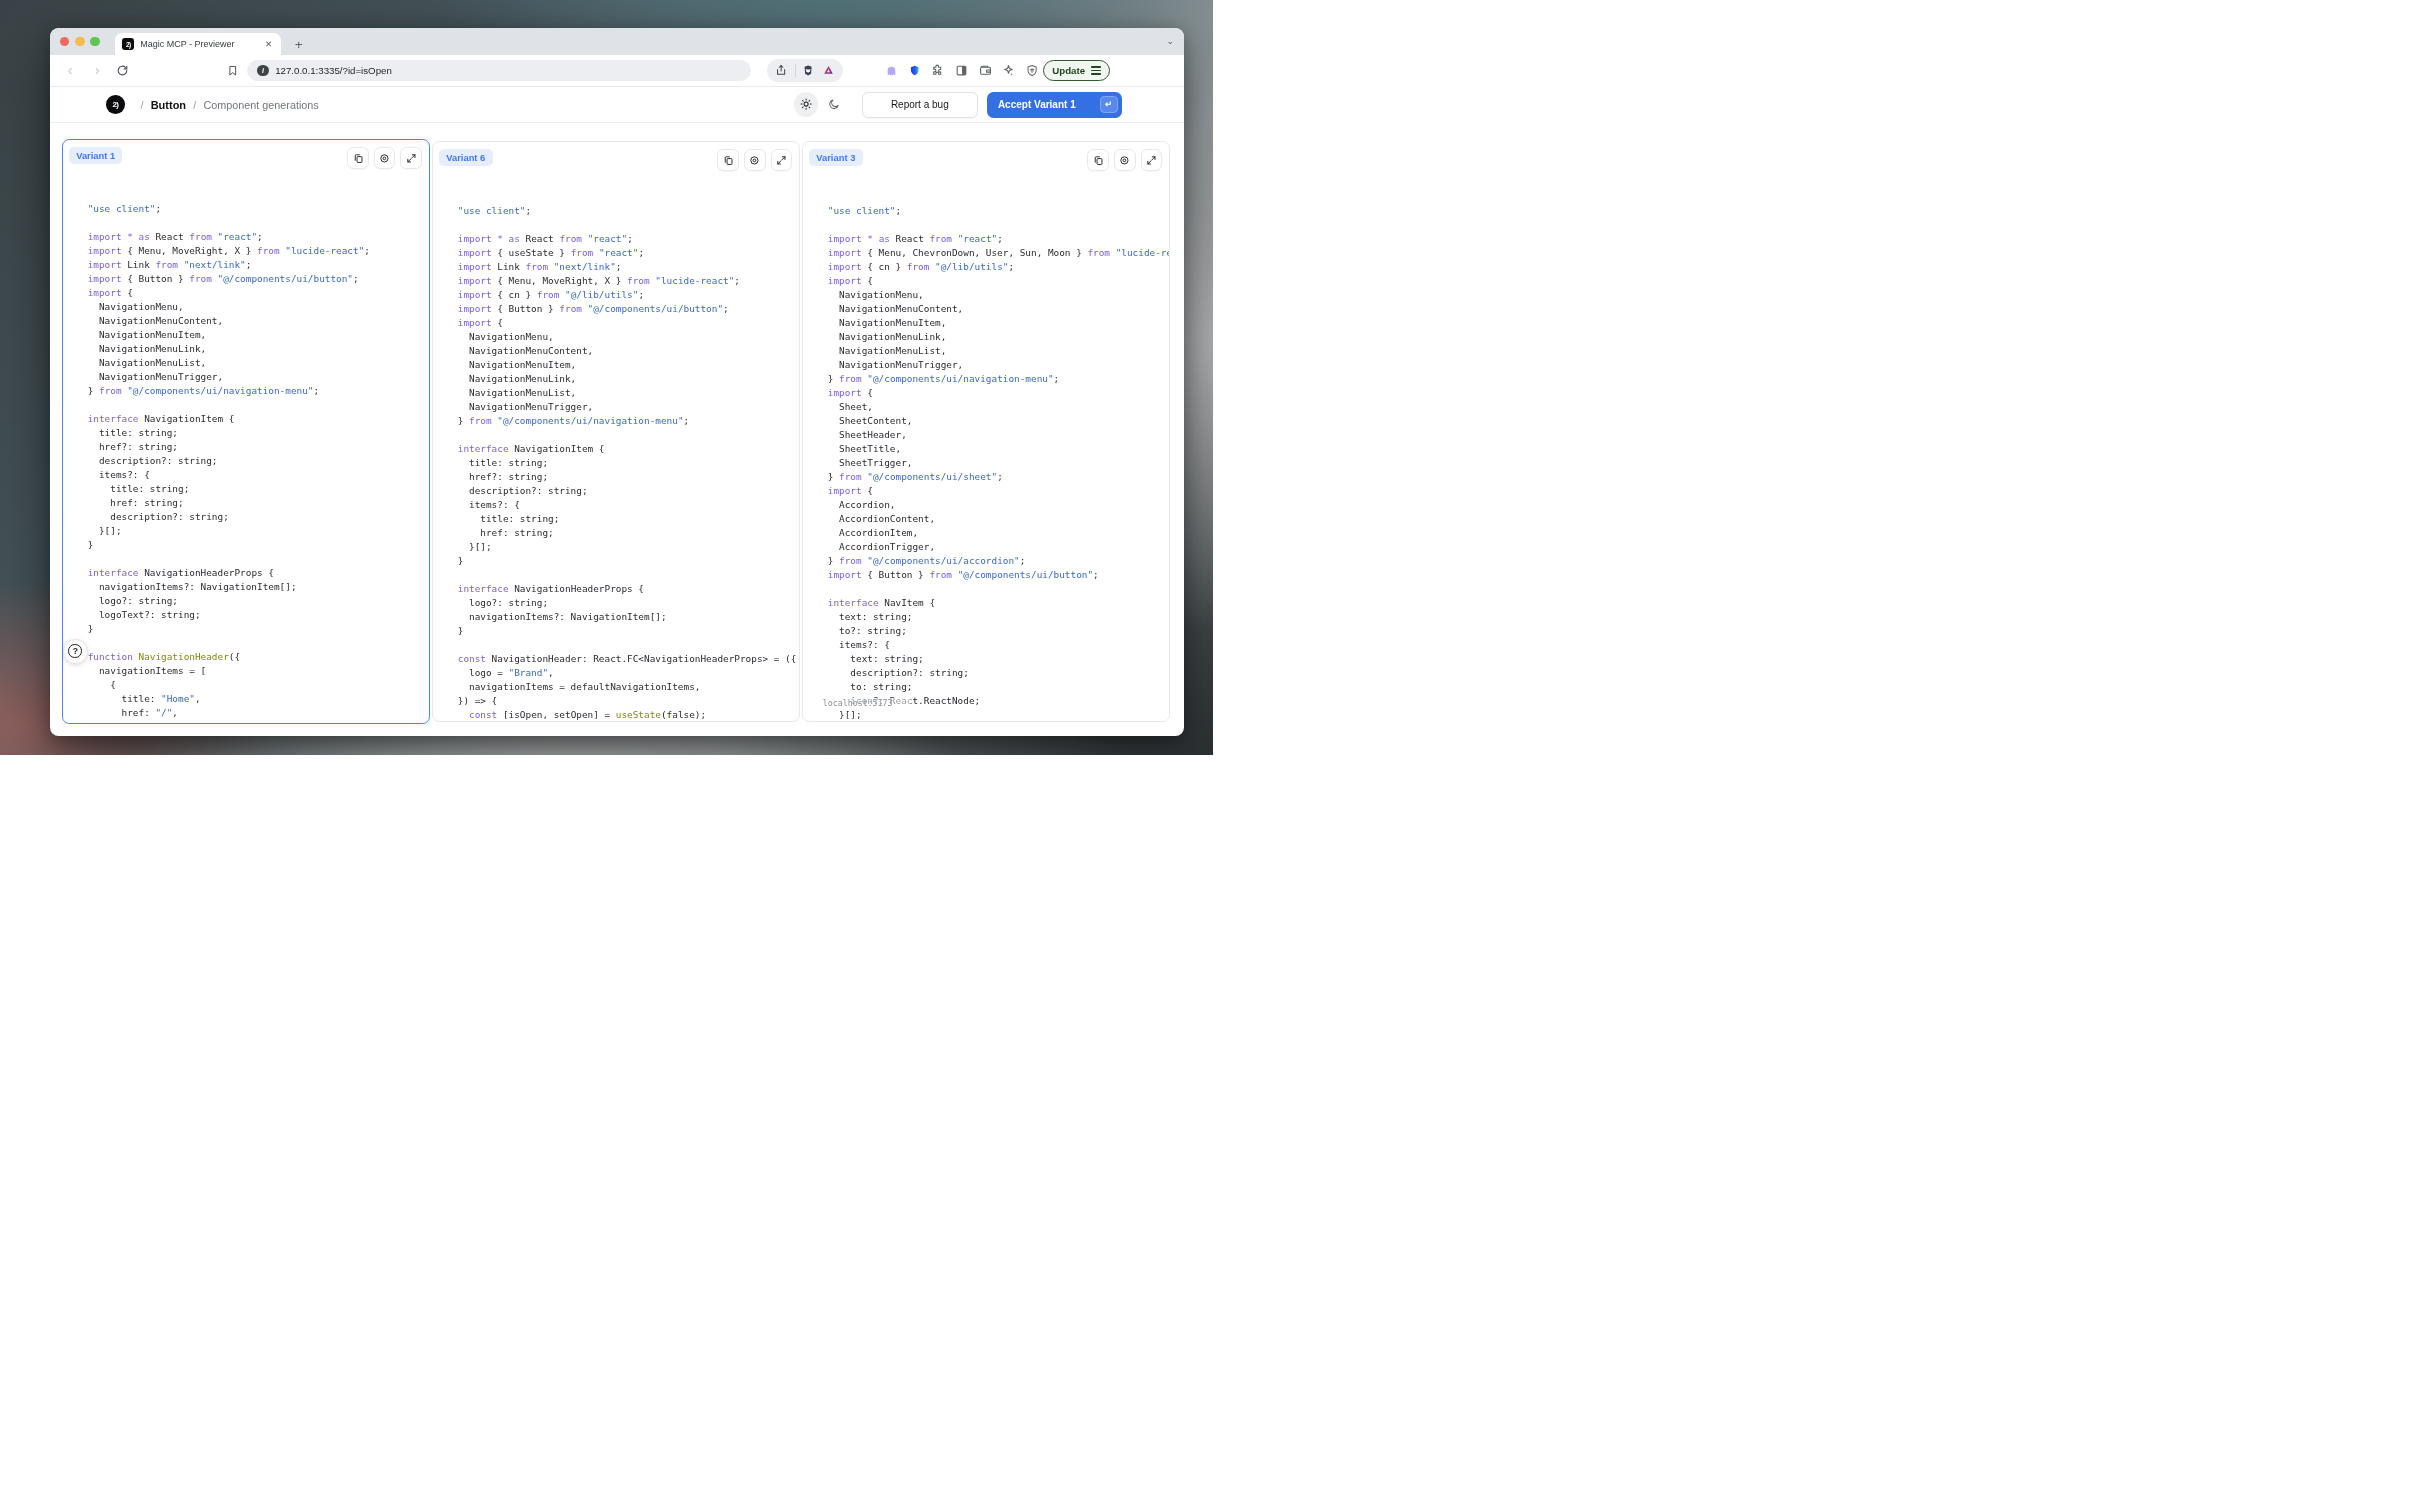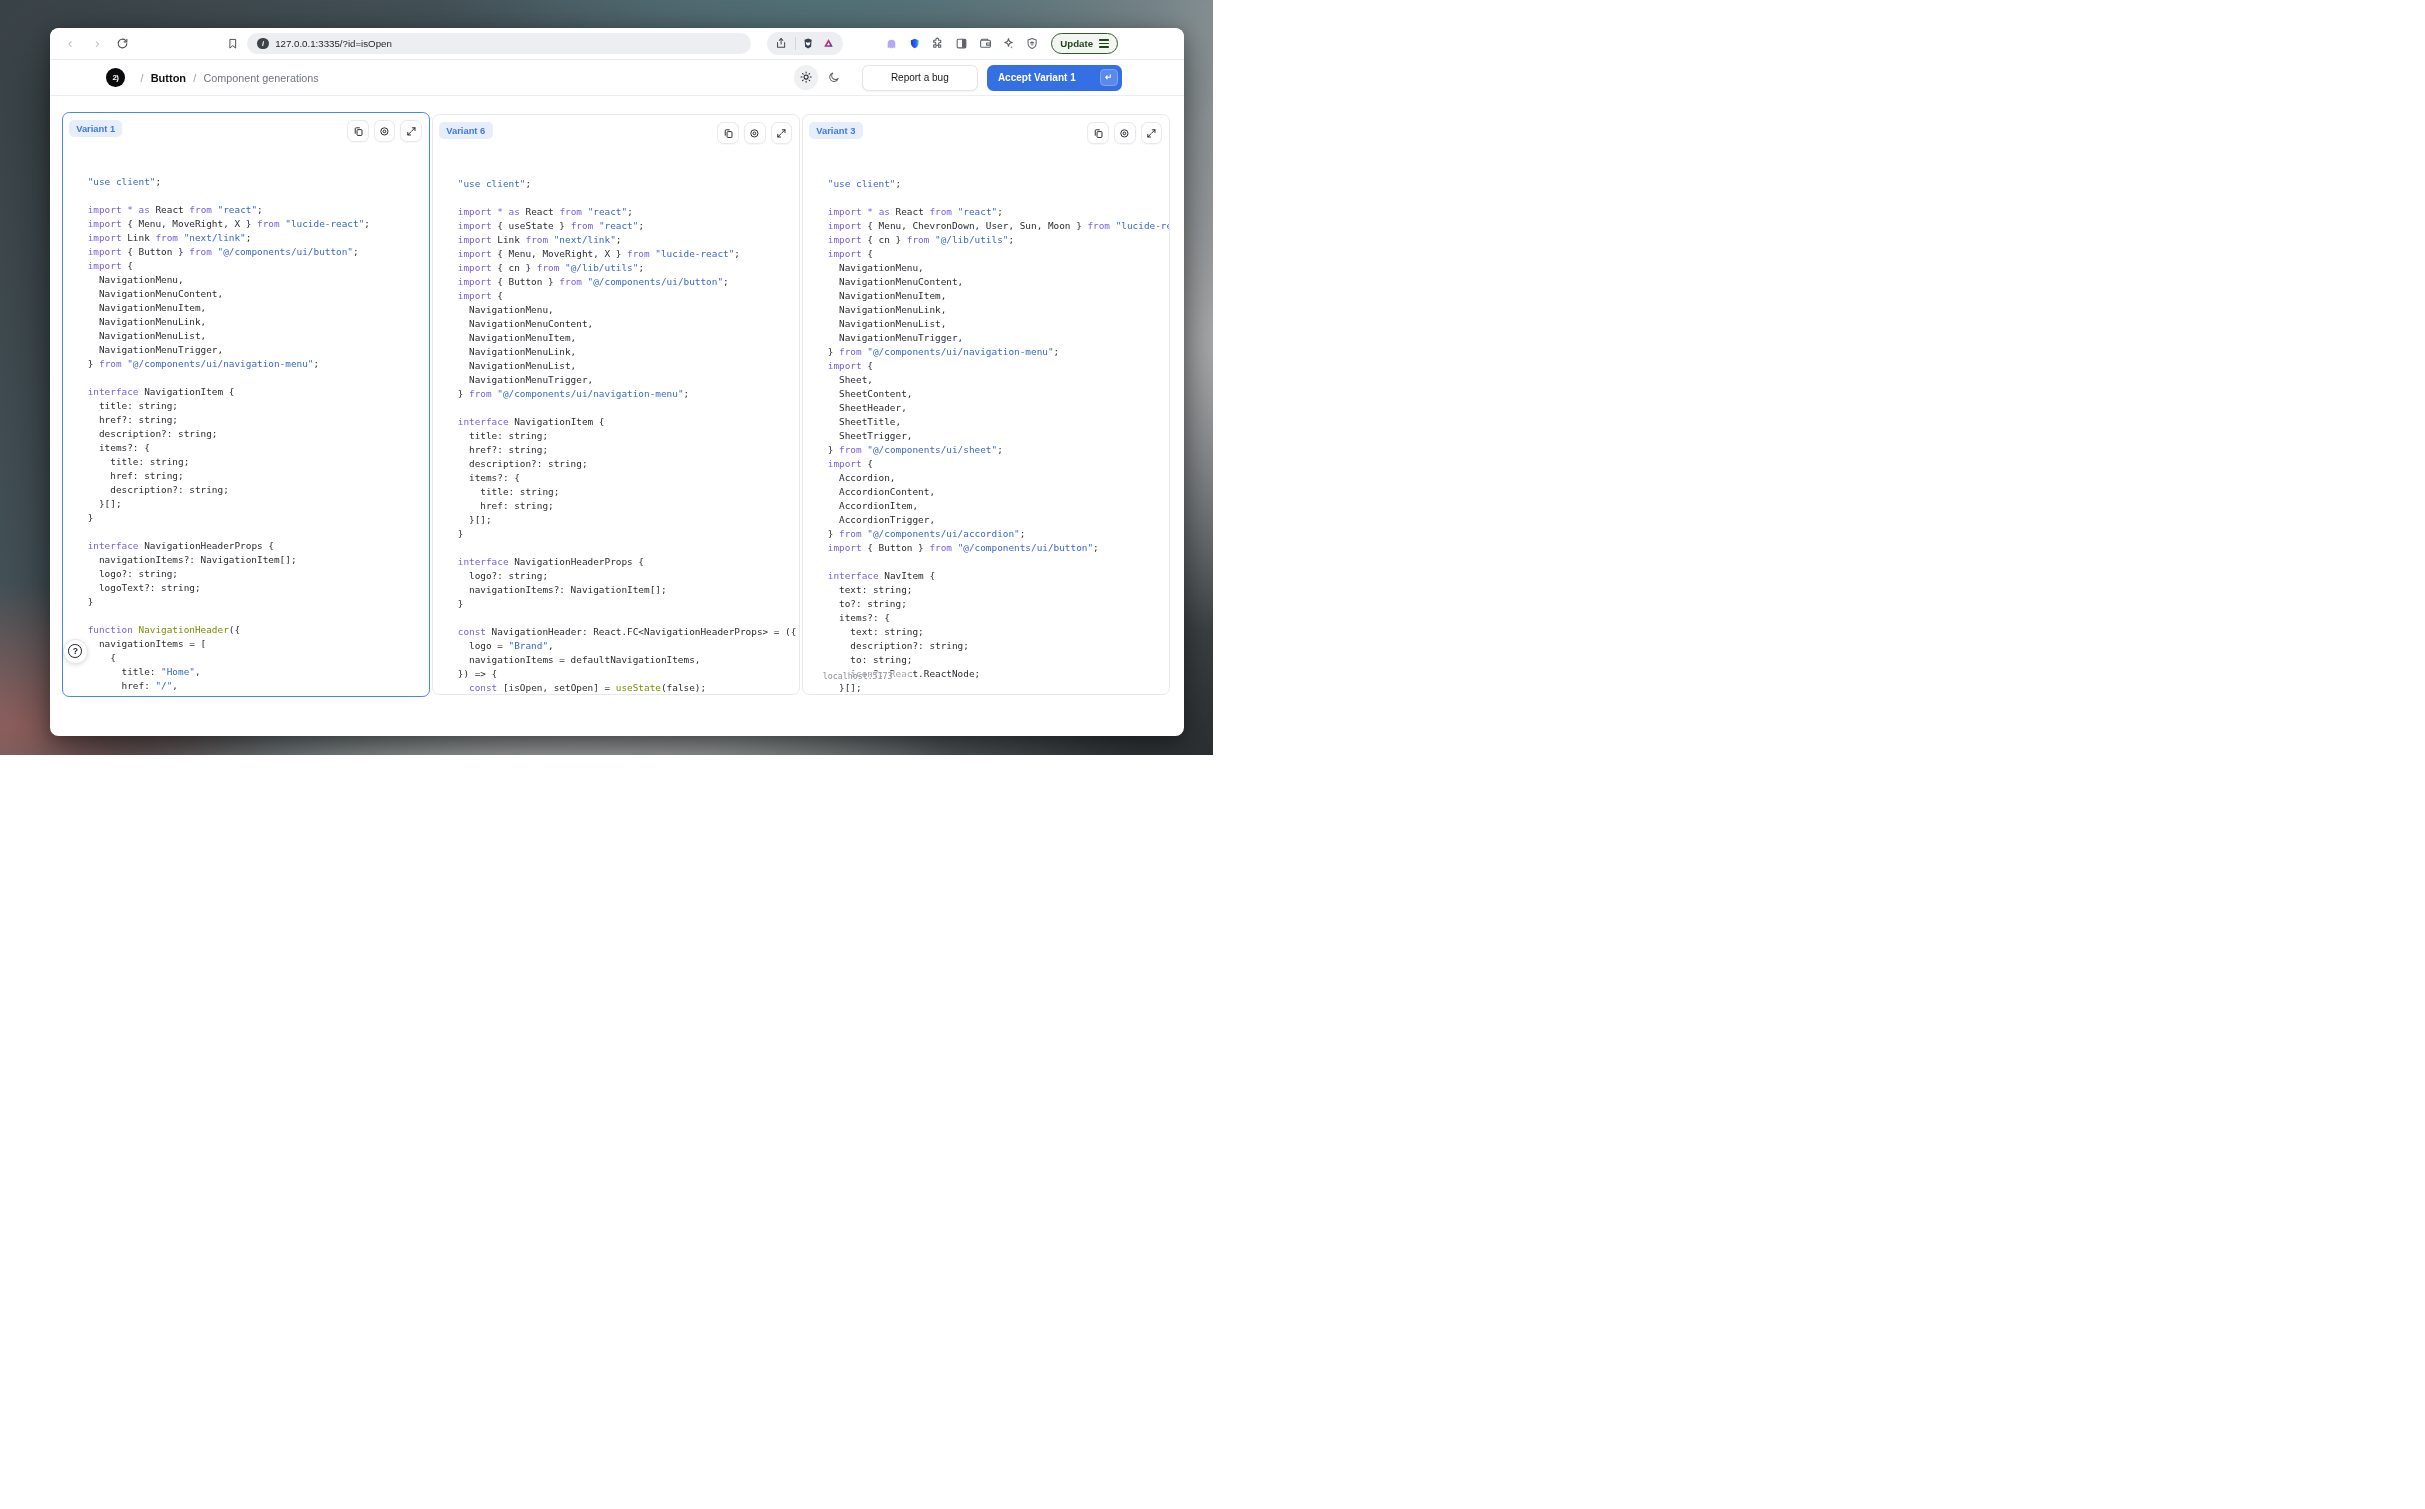--- a/index.html
+++ b/index.html
@@ -39,21 +39,21 @@
   .urlpill { flex:1; max-width:504px; height:21.6px; margin-left:8.6px; background:#eceef1; border-radius:10.8px;
     display:flex; align-items:center; padding:0 10px; gap:6.5px; }
   .info-dot { width:11.5px; height:11.5px; border-radius:50%; background:#3e4347; color:#fff; font-size:7.2px;
     font-weight:700; display:flex; align-items:center; justify-content:center; font-style:italic; flex:none; }
   .url-text { font-size:9.7px; color:#1f2125; }
   .share-pill { height:23px; background:#eceef1; border-radius:11.5px; display:flex; align-items:center;
     padding:0 8px; gap:7.2px; margin-left:16px; }
   .vdiv { width:0.7px; height:13px; background:#d2d5da; }
   .ext-row { display:flex; align-items:center; gap:10.8px; margin-left:42px; }
   .update-btn { height:21.6px; border:1.1px solid #33592f; background:#f2f6f1; color:#20461f; border-radius:10.8px;
-    display:flex; align-items:center; gap:5.8px; padding:0 8px; font-size:9.7px; font-weight:600; margin-left:13px; }
+    display:flex; align-items:center; gap:5.8px; padding:0 8px; font-size:9.7px; font-weight:600; margin-left:5px; }
   .burger { display:flex; flex-direction:column; gap:2.2px; }
   .burger i { display:block; width:10px; height:1.4px; background:#20461f; border-radius:0.7px; }
 
   
   .pagehead { height:36px; background:#fff; display:flex; align-items:center; padding:0 62px 0 56px; border-bottom:0.7px solid #ebedf0; }
   .logo-circle { width:18.7px; height:18.7px; border-radius:50%; background:#0b0b0d; color:#fff; font-weight:700;
     font-size:8px; display:flex; align-items:center; justify-content:center; letter-spacing:-0.7px; margin-right:8.6px; }
   .crumb-sep { color:#9aa0a8; font-size:10.8px; margin:0 7.2px; }
   .crumb-brand { font-size:11px; font-weight:700; color:#101114; }
   .crumb-section { font-size:10.8px; color:#72767e; }
@@ -88,20 +88,34 @@
     border:0.7px solid #e4e6ea; box-shadow:0 1.4px 4.3px rgba(0,0,0,.12); display:flex; align-items:center; justify-content:center; z-index:6; }
   .help-ring { width:13.7px; height:13.7px; border:1.4px solid #1b1d21; border-radius:50%; color:#1b1d21;
     font-size:8.6px; font-weight:700; display:flex; align-items:center; justify-content:center; }
 </style>
 </head>
 <body>
 
 <div class="stage">
   <div class="window">
 
+    <div class="tabbar">
+      <div class="lights">
+        <span class="light r"></span>
+        <span class="light y"></span>
+        <span class="light g"></span>
+      </div>
+      <div class="tab">
+        <span class="favicon">2)</span>
+        <span class="tab-title">Magic MCP - Previewer</span>
+        <span class="tab-close">✕</span>
+      </div>
+      <span class="newtab">+</span>
+      <span class="tab-chevron">⌄</span>
+    </div>
 
     <div class="toolbar">
       <span class="navbtn">‹</span>
       <span class="navbtn">›</span>
       <span class="icon-btn reload">
         <svg width="13" height="13" viewBox="0 0 24 24" fill="none" stroke="currentColor" stroke-width="2" stroke-linecap="round">
           <path d="M20 12a8 8 0 1 1-2.4-5.7"></path>
             <path d="M20 4v5h-5" fill="none"></path>
         </svg>
       </span>

